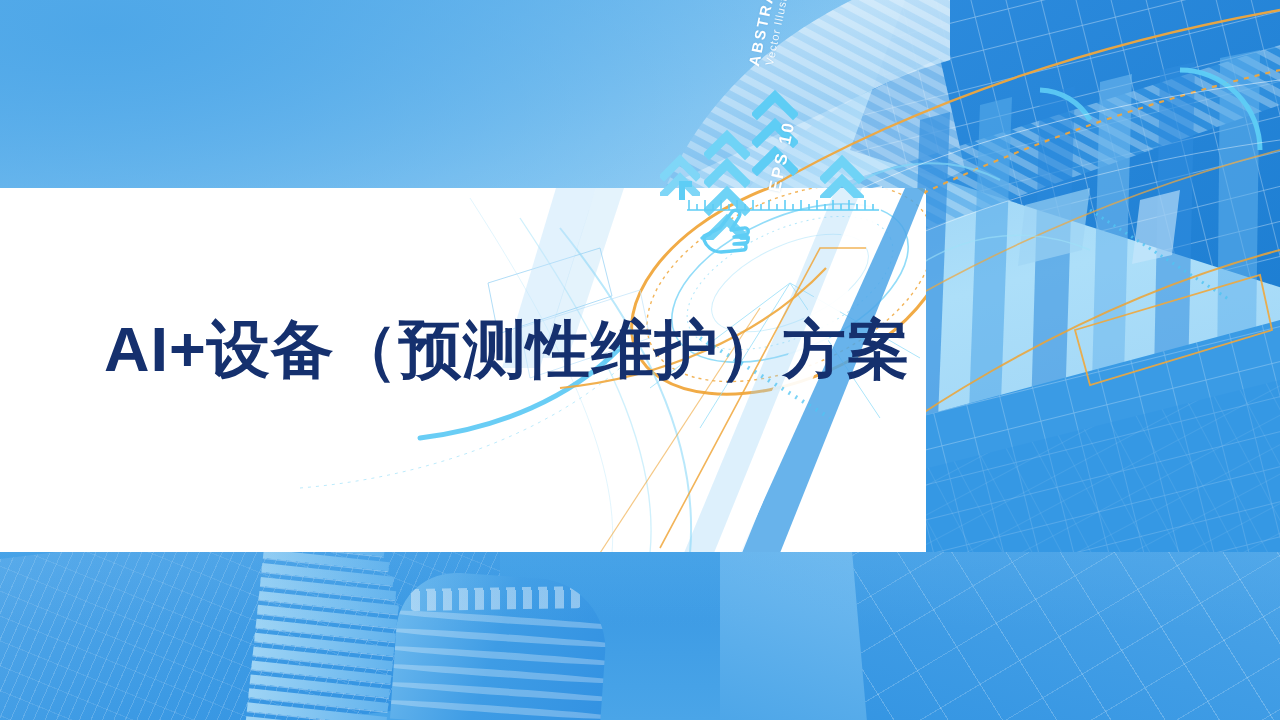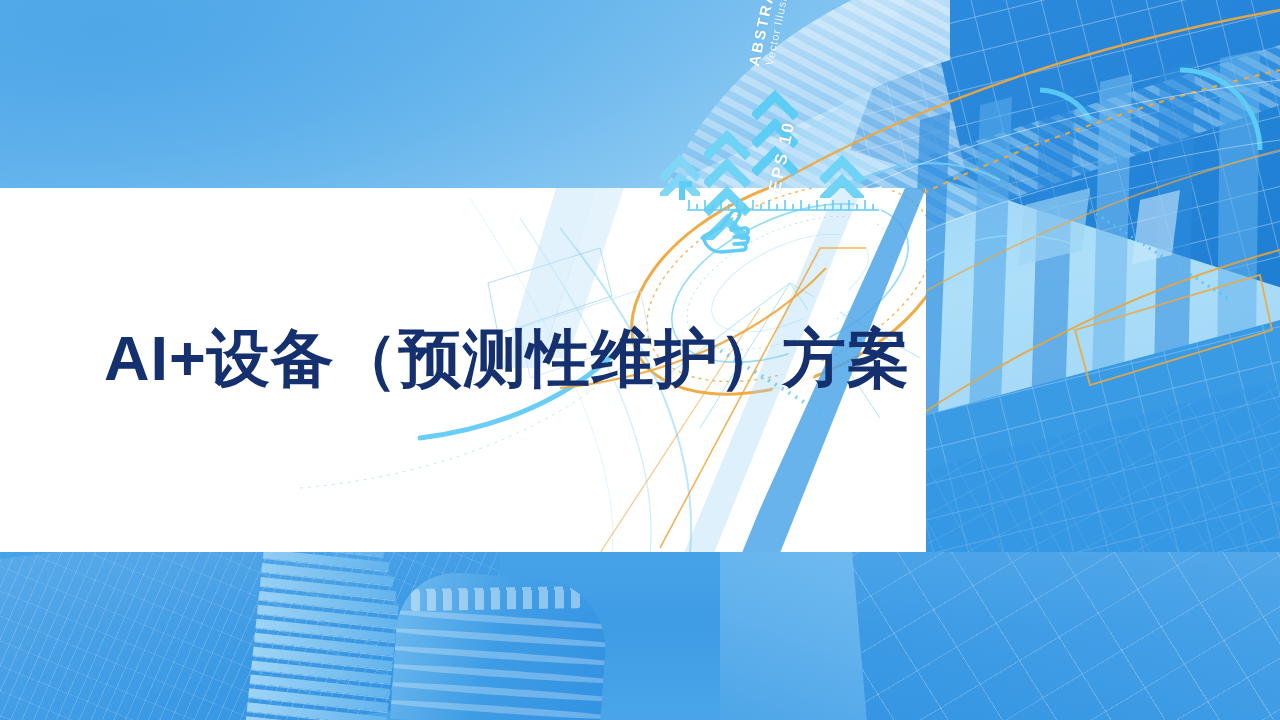--- a/index.html
+++ b/index.html
@@ -90,21 +90,21 @@
     background:#ffffff;
   }
   
   .band-art{
     position:absolute;left:0;top:188px;width:926px;height:365px;
     overflow:hidden;pointer-events:none;
   }
 
   
   .title{
-    position:absolute;left:104px;top:321px;
+    position:absolute;left:104px;top:312px;
     font-family:"Liberation Sans","DejaVu Sans",sans-serif;
     font-size:63px;line-height:1.18;font-weight:bold;
     color:#15306e;letter-spacing:1px;white-space:nowrap;
     z-index:40;
   }
 
   
   .ruler{
     position:absolute;left:686px;top:197px;width:194px;height:12px;z-index:30;
   }

